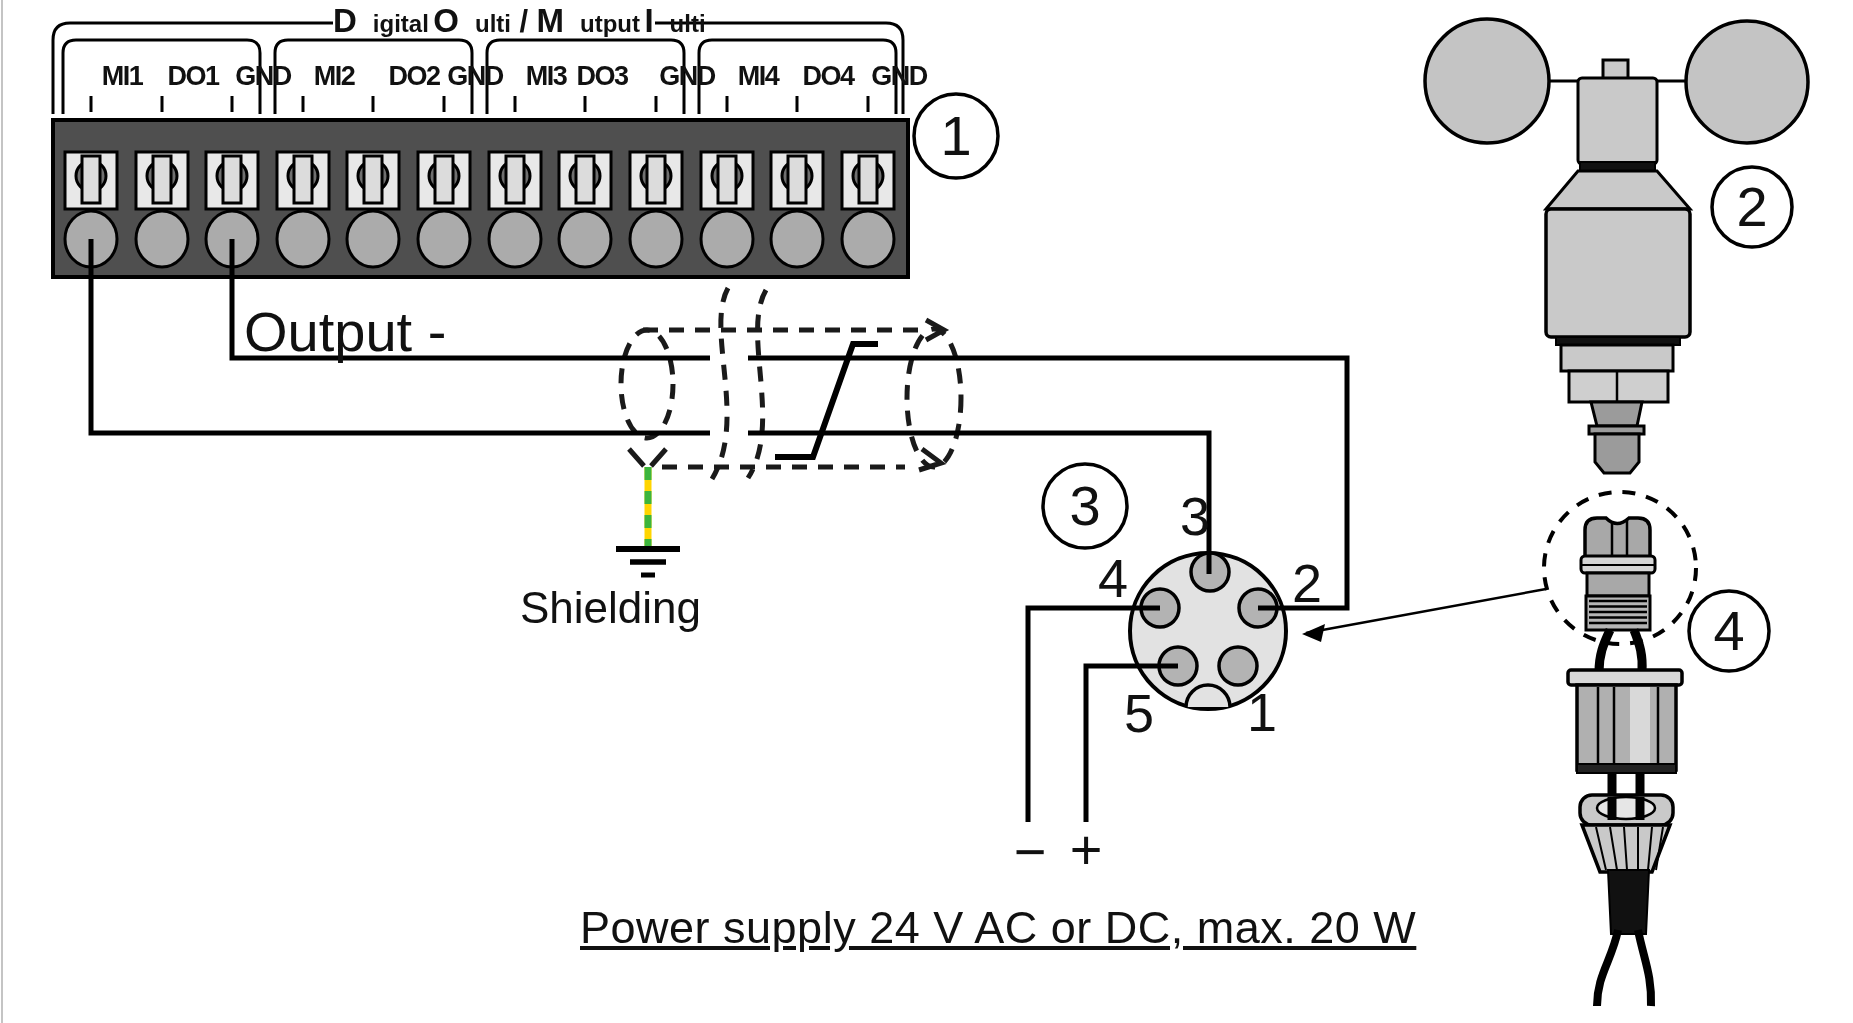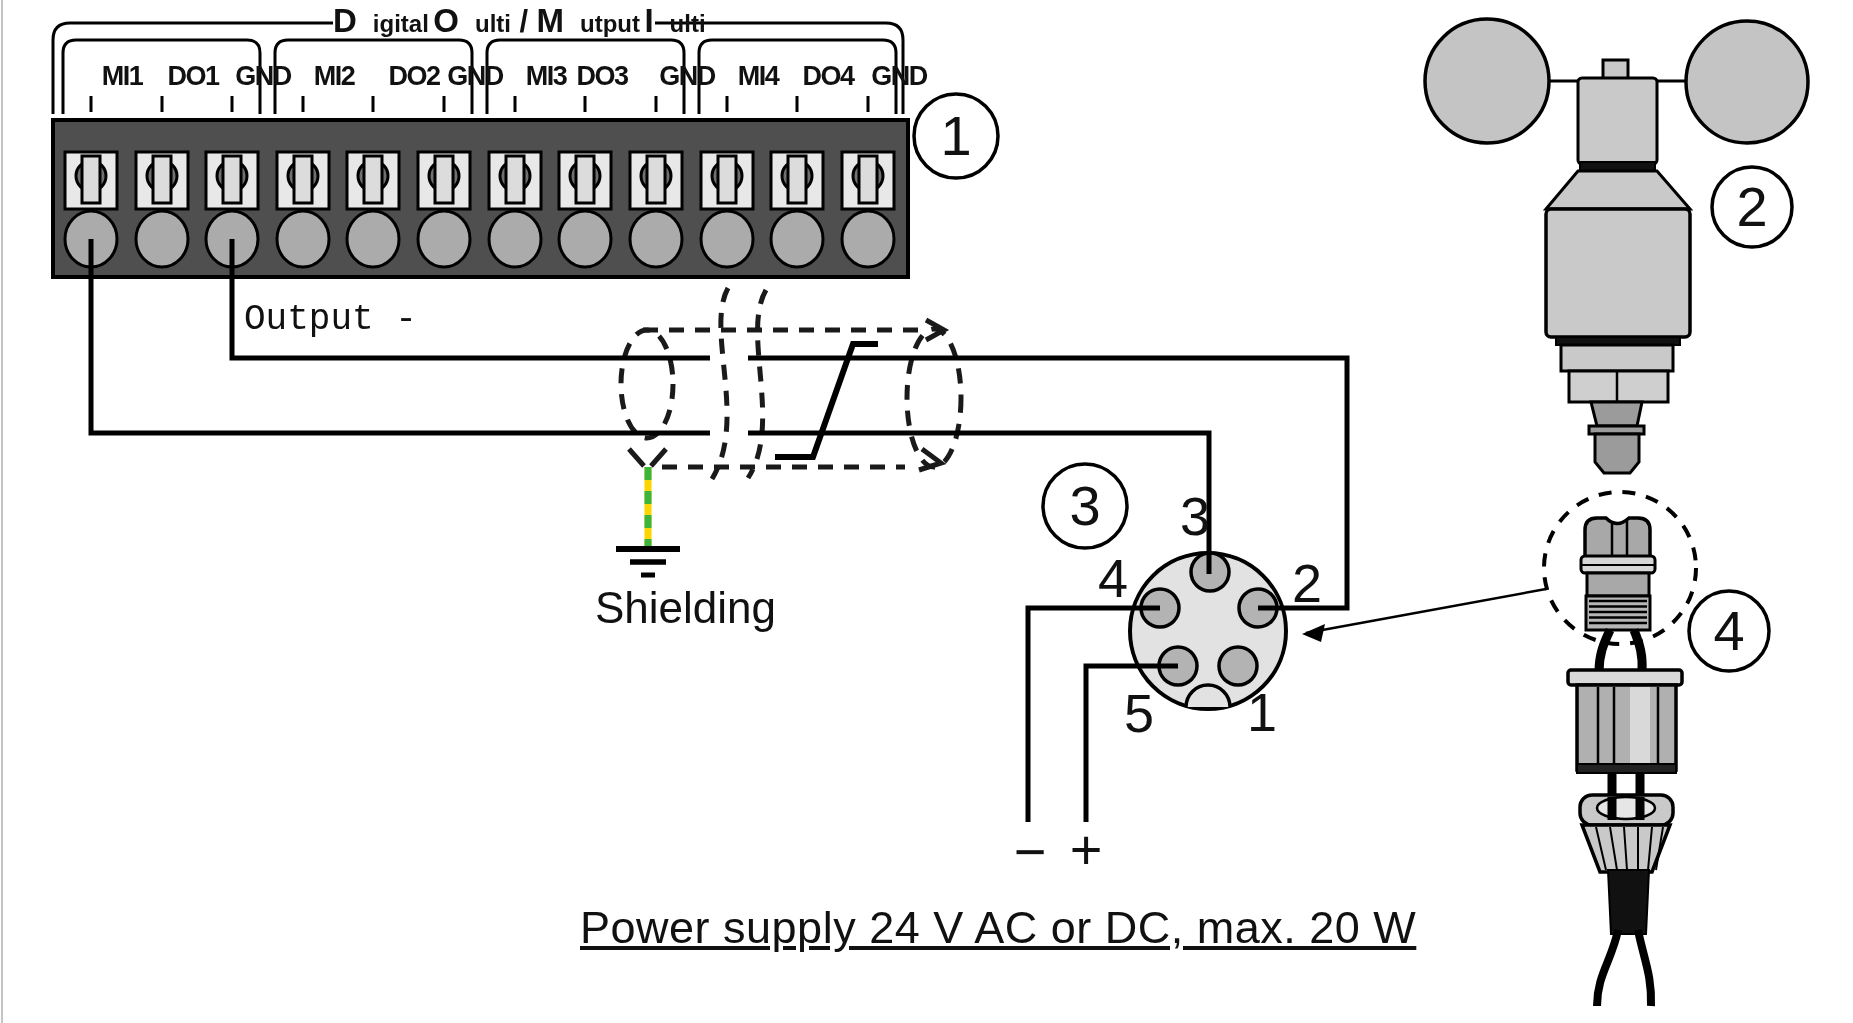--- a/index.html
+++ b/index.html
@@ -10,22 +10,22 @@
   .term-label{top:61px;width:72px;text-align:center;font-weight:bold;font-size:27px;letter-spacing:-1.5px;padding-left:31px;}
   .big-label{font-size:44px;}
   .callout-num{width:84px;margin-left:-42px;text-align:center;font-size:56px;line-height:70px;}
   .pin-num{width:70px;margin-left:-35px;text-align:center;font-size:54px;line-height:68px;}
   .pol{width:58px;text-align:center;font-size:56px;line-height:60px;}
   #block-title{left:333px;top:1px;width:322px;text-align:center;font-weight:bold;white-space:nowrap;line-height:40px;}
   .t-init{font-size:33px;}
   .t-rest{font-size:24px;margin-left:16px;}
   .t-sep{font-size:31px;padding:0 4px;}
   #power-label{left:580px;top:902px;font-size:45px;letter-spacing:.5px;white-space:nowrap;text-decoration:underline;}
-  #shielding-label{left:520px;top:583px;width:256px;text-align:right;font-size:44px;}
-  #output-minus-label{left:244px;top:299px;font-size:36px;font-family:Liberation Mono, monospace;}
+  #shielding-label{left:520px;top:583px;width:256px;text-align:left;font-size:44px;}
+  #output-minus-label{left:244px;top:299px;font-size:56px;}
   #output-plus-label{left:240px;top:377px;font-size:44px;}
   #page-edge{left:1px;top:0;width:2px;height:1023px;background:#c4c4c4;}
 </style>
 </head>
 <body>
 
 <div id="canvas">
 
   <svg id="diagram-svg" width="1853" height="1023" viewBox="0 0 1853 1023">
 

